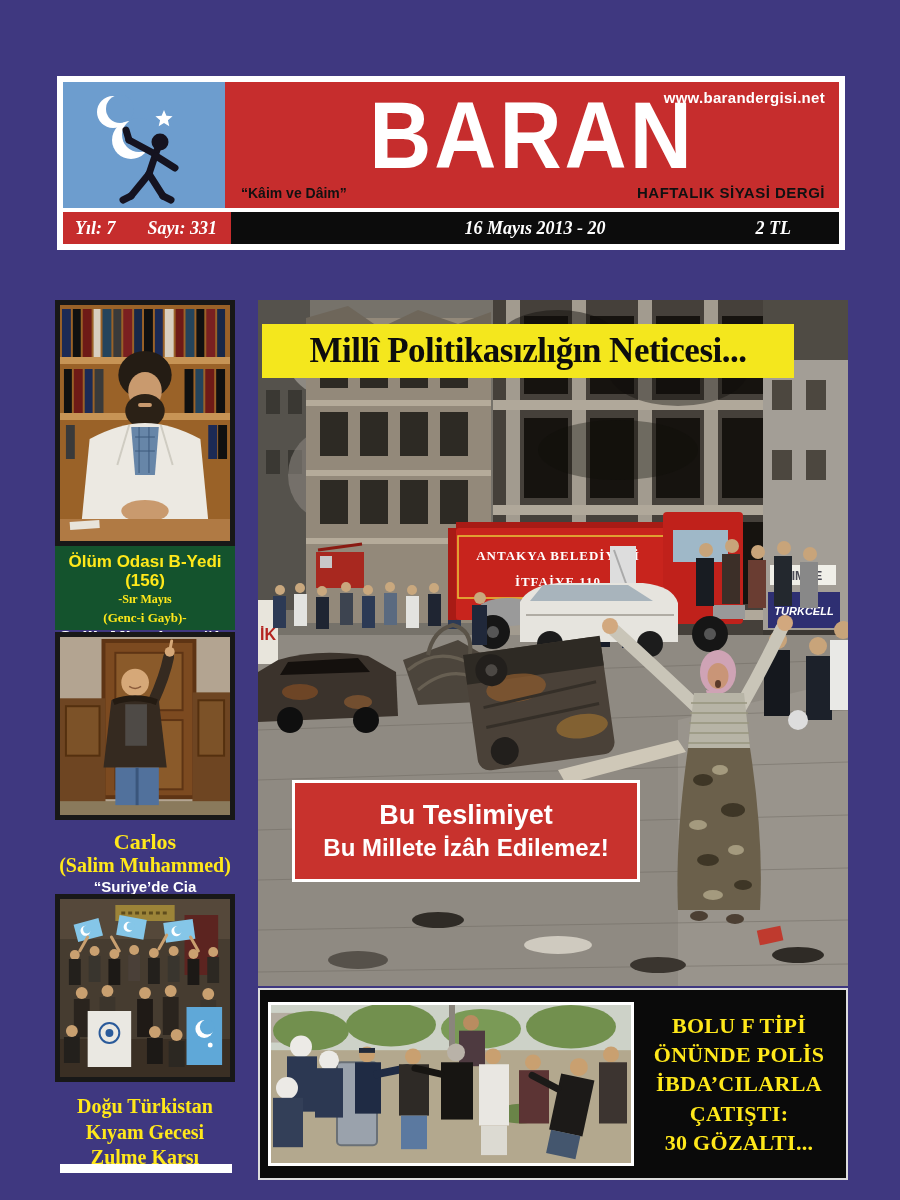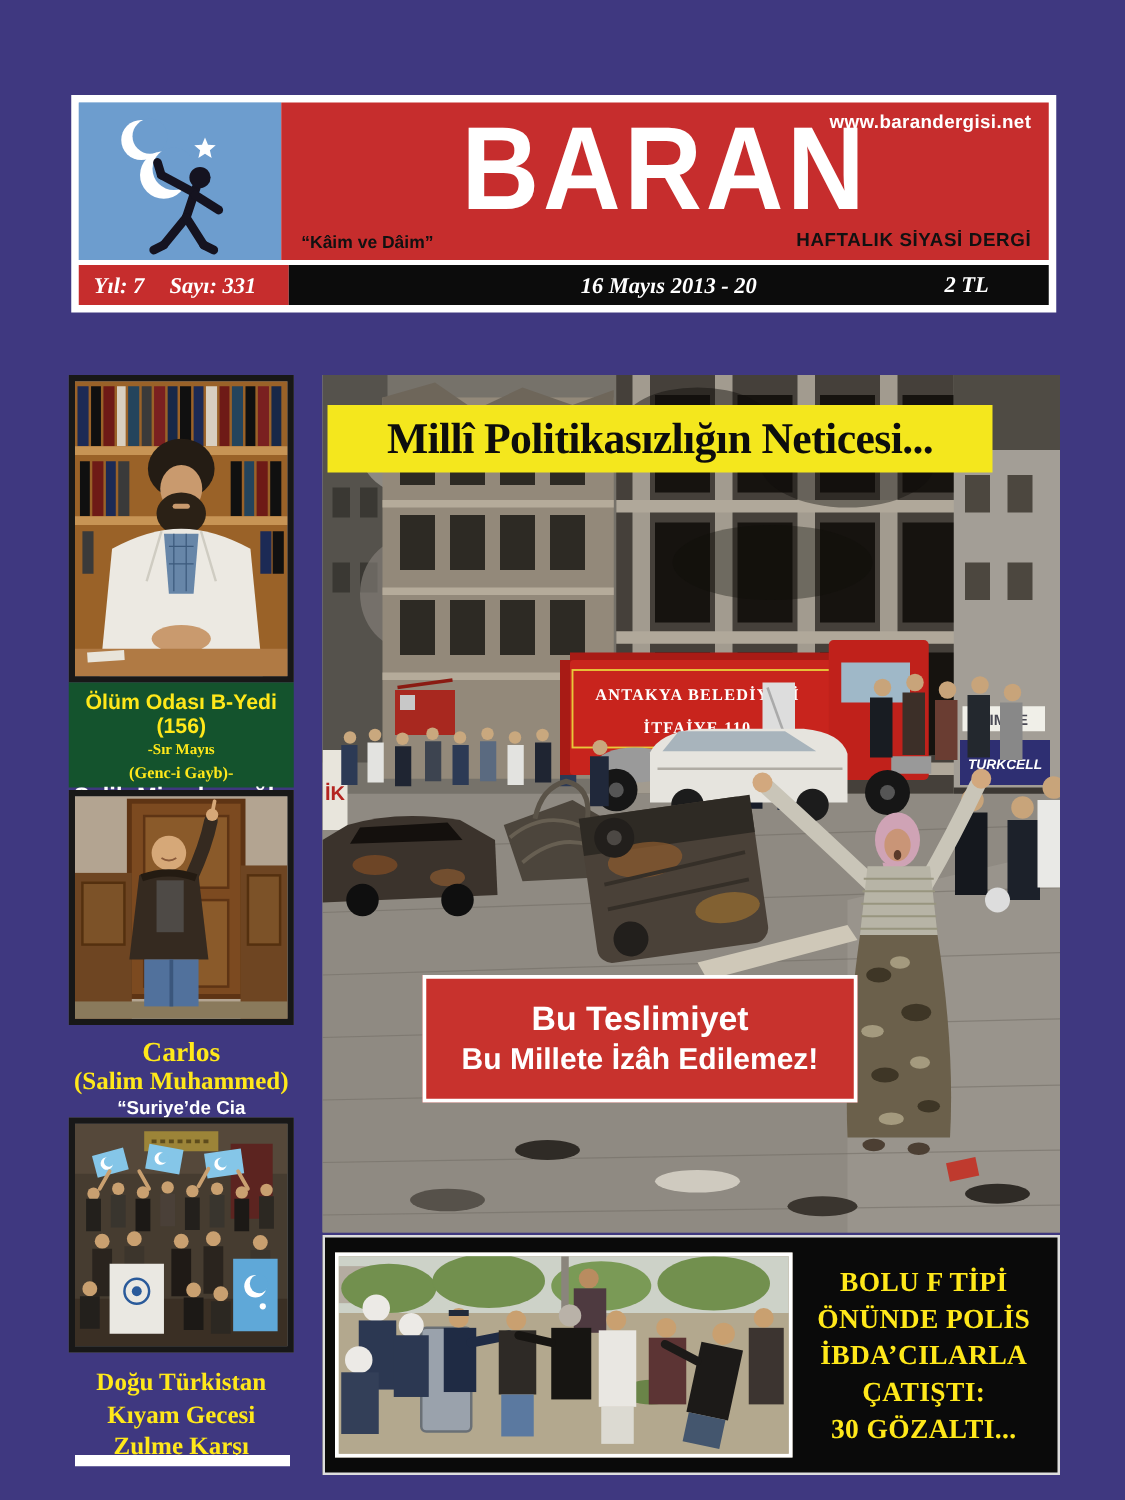--- a/index.html
+++ b/index.html
@@ -13,21 +13,21 @@
   .header-top{display:flex;flex:1;}
   .logo-box{width:162px;background:#6d9dce;flex:none;}
   .logo-box svg{width:100%;height:100%;display:block;}
   .red-banner{flex:1;background:#c62d2d;position:relative;}
   .website{position:absolute;top:7px;right:14px;color:#fff;font-weight:bold;font-size:15px;letter-spacing:.3px;}
   .baran-title{position:absolute;top:6px;left:0;right:0;text-align:center;color:#fff;
     font-size:86px;font-weight:bold;letter-spacing:3px;line-height:1;transform:scaleY(1.1);transform-origin:top center;}
   .motto{position:absolute;bottom:7px;left:16px;color:#111;font-weight:bold;font-size:14px;}
   .subtitle{position:absolute;bottom:7px;right:14px;color:#111;font-weight:bold;font-size:15px;letter-spacing:.5px;}
   .header-info{display:flex;height:34px;font-family:"Liberation Serif",serif;font-style:italic;font-weight:bold;color:#fff;}
-  .info-left{width:168px;background:#c62d2d;display:flex;align-items:center;gap:20px;
+  .info-left{width:168px;background:#c62d2d;display:flex;align-items:center;gap:32px;
     padding-left:12px;font-size:18px;box-sizing:border-box;flex:none;}
   .info-mid{flex:1;background:#0c0c0c;position:relative;display:flex;align-items:center;justify-content:center;font-size:18px;}
   .price{position:absolute;right:48px;top:50%;transform:translateY(-50%);font-size:18px;}
 
   
   .photo-frame{left:55px;width:180px;border:5px solid #181818;box-sizing:border-box;background:#777;}
   .photo-frame svg{width:100%;height:100%;display:block;}
   #photo1{top:300px;height:246px;}
   #photo2{top:632px;height:188px;}
   #photo3{top:894px;height:188px;}
@@ -47,21 +47,21 @@
   .white-bar{left:60px;top:1164px;width:172px;height:9px;background:#ffffff;}
 
   
   .main-photo{left:258px;top:300px;width:590px;height:686px;background:#8e8a83;}
   .main-photo svg{width:100%;height:100%;display:block;}
   .headline{left:262px;top:324px;width:532px;height:54px;background:#f4e71d;
     display:flex;align-items:center;justify-content:center;
     font-family:"Liberation Serif",serif;font-weight:bold;font-size:35px;color:#0d0d0d;letter-spacing:-.5px;}
   .slogan{left:292px;top:780px;width:348px;height:102px;background:#c8322d;border:3px solid #fff;
     box-sizing:border-box;display:flex;flex-direction:column;align-items:center;justify-content:center;
-    color:#fff;font-weight:bold;text-align:center;margin-left:46px;}
+    color:#fff;font-weight:bold;text-align:center;}
   .slogan-l1{font-size:27px;line-height:1.25;}
   .slogan-l2{font-size:24px;line-height:1.25;}
 
   
   .bottom-frame{left:258px;top:988px;width:590px;height:192px;background:#0a0a0a;border:2px solid #dddddd;
     box-sizing:border-box;display:flex;align-items:center;padding:8px;gap:6px;}
   .bottom-photo{width:366px;height:164px;border:3px solid #ffffff;box-sizing:border-box;flex:none;background:#b3a88e;}
   .bottom-photo svg{width:100%;height:100%;display:block;}
   .bottom-text{flex:1;text-align:center;font-family:"Liberation Serif",serif;font-weight:bold;
     color:#ffe81a;font-size:22px;line-height:1.32;letter-spacing:.3px;}

